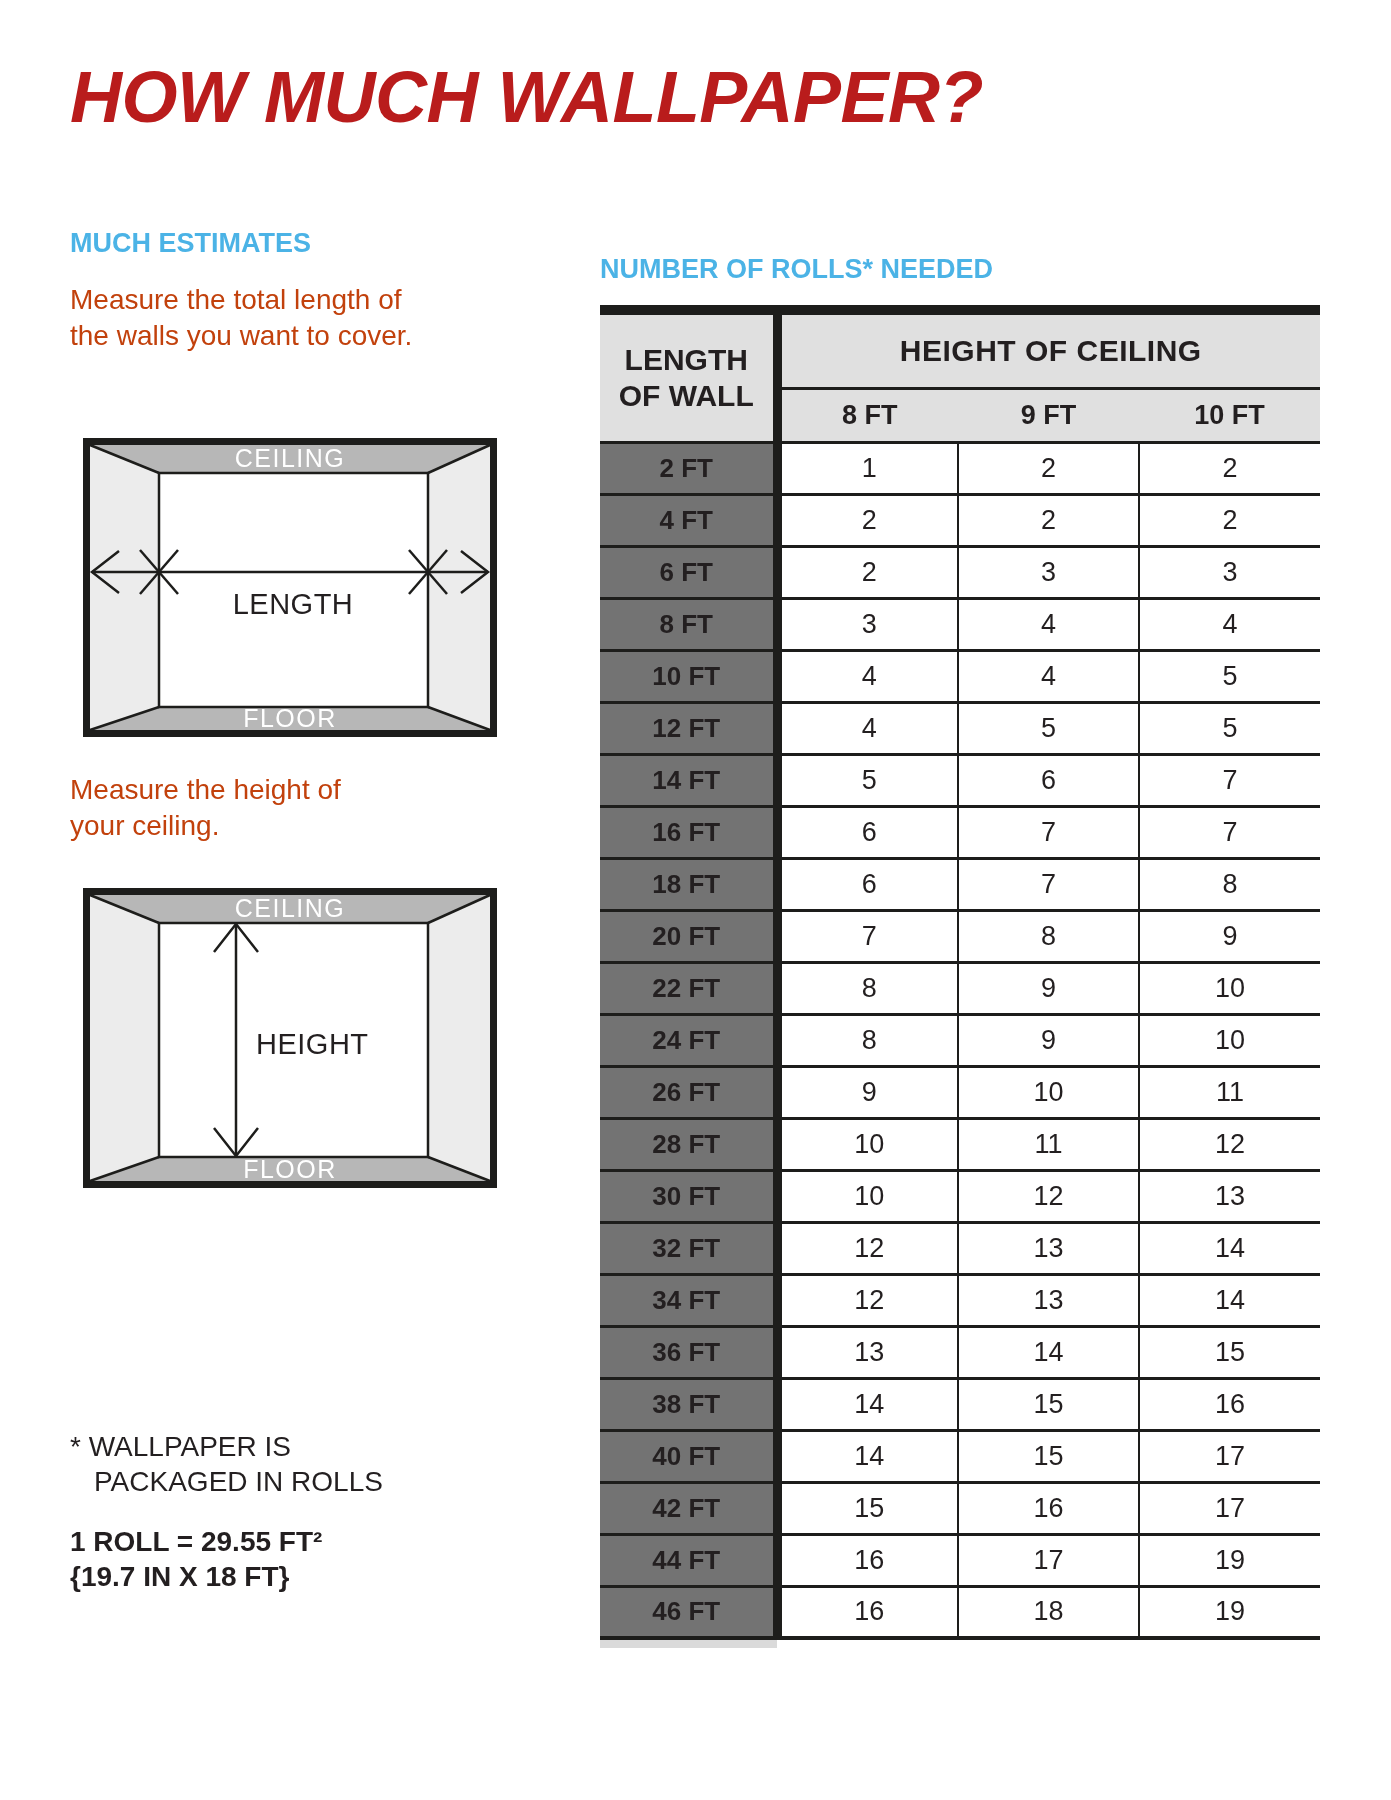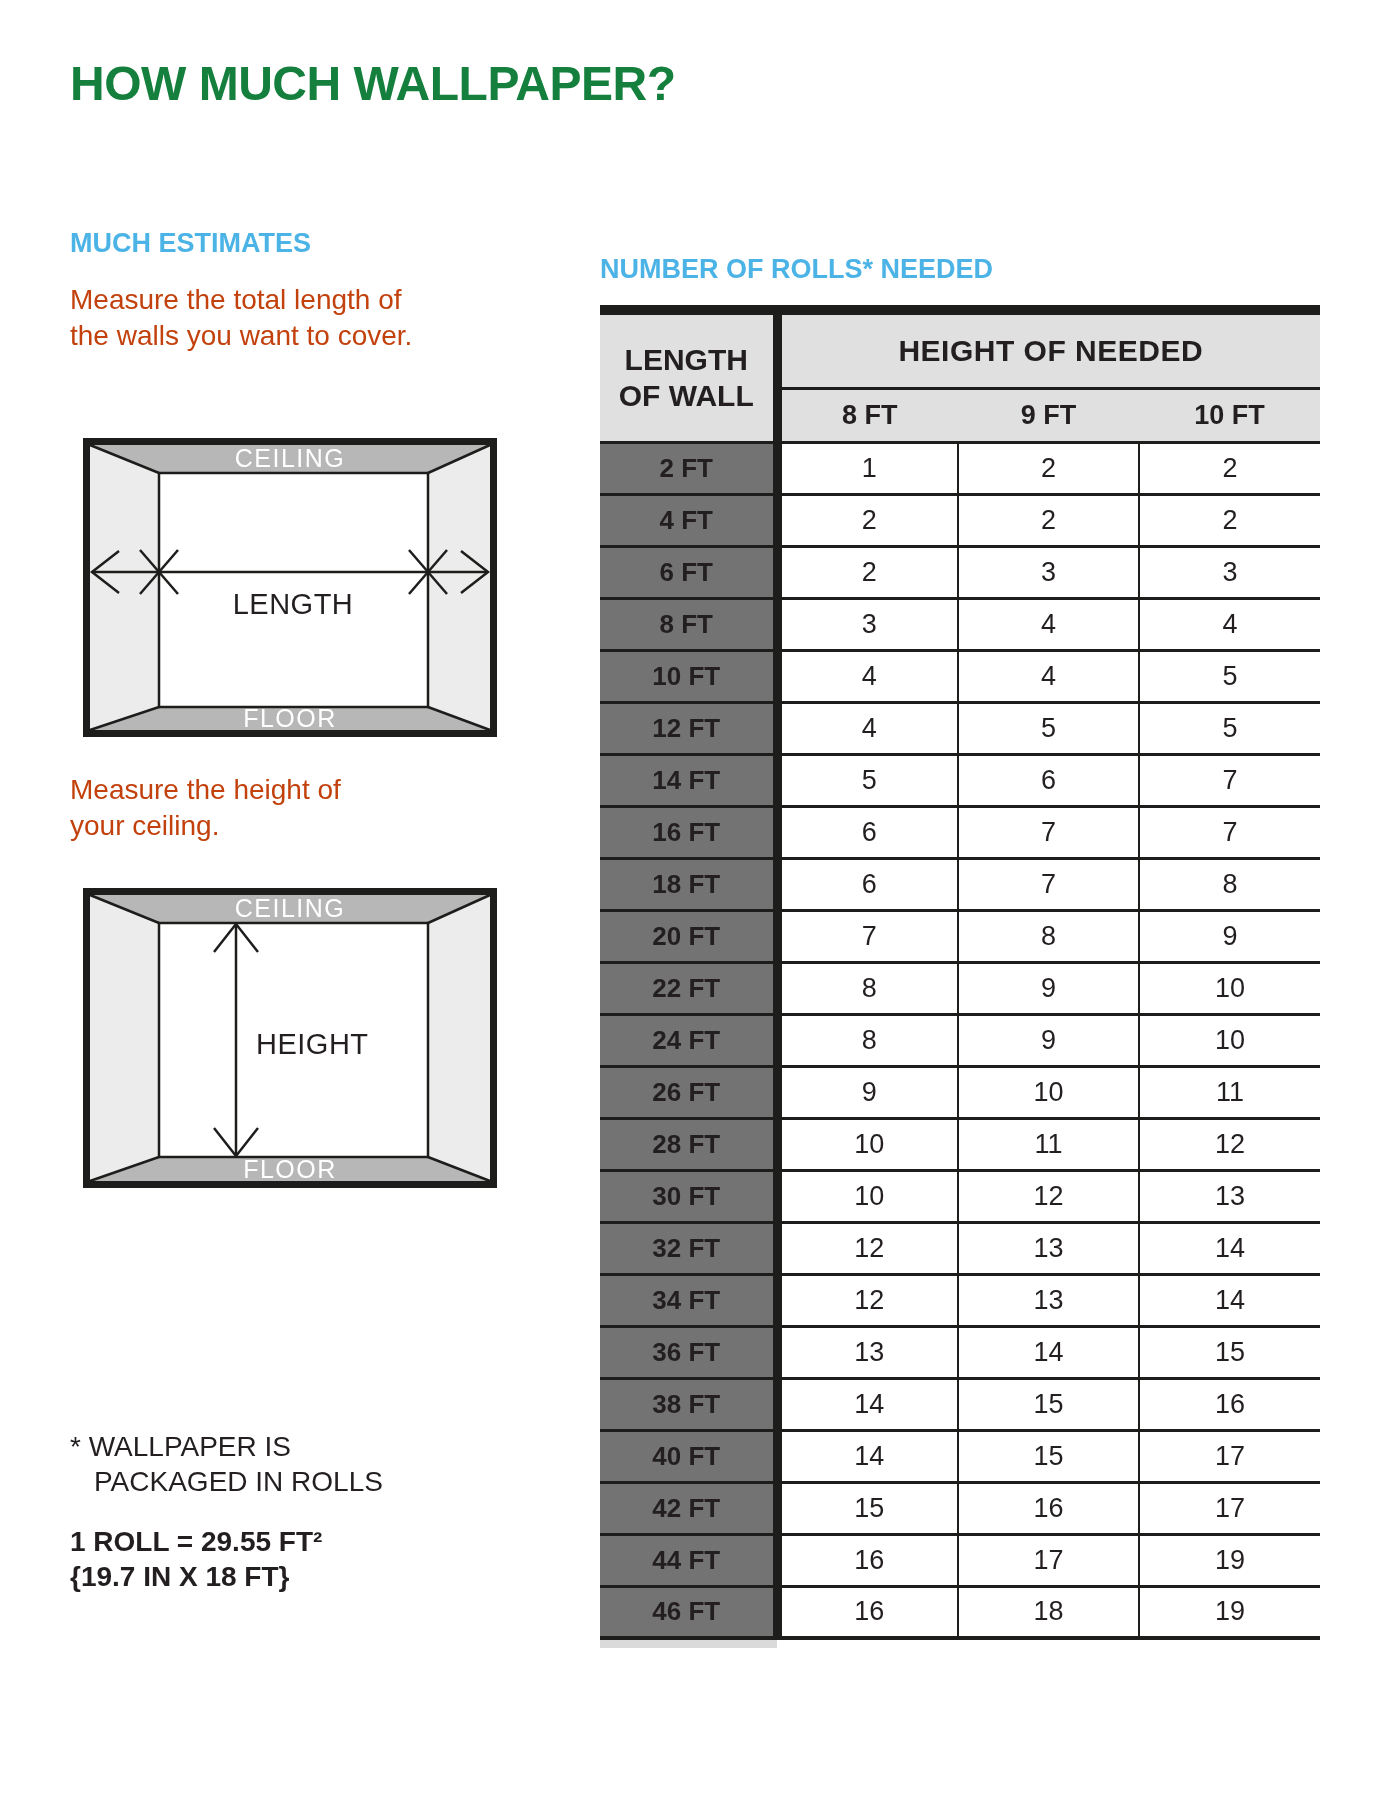--- a/index.html
+++ b/index.html
@@ -6,22 +6,23 @@
   body { background: #ffffff; font-family: "Liberation Sans", sans-serif; color: #231f20; }
   .page {
     position: relative;
     width: 1391px;
     height: 1800px;
     background: #ffffff;
     overflow: hidden;
   }
   .page-title {
     position: absolute; left: 70px; top: 56px;
-    font-size: 48px; font-weight: 800; letter-spacing: -0.5px;
-    color: #15803d;
+    font-size: 72px; font-weight: 800; letter-spacing: -0.5px;
+    color: #b91c1c;
+    font-style: italic;
   }
   .section-heading {
     position: absolute;
     font-size: 27px; font-weight: bold; color: #4bb3e6;
   }
   .room-estimates-heading { left: 70px; top: 228px; }
   .rolls-heading { left: 600px; top: 254px; width: 720px; text-align: left; }
   .step-text {
     position: absolute; left: 70px;
     font-size: 28px; line-height: 36px; color: #c2410c;
@@ -164,21 +165,21 @@
       <colgroup>
         <col class="c0">
           <col class="c1">
           <col class="c2">
           <col class="c3">
       </colgroup>
       <thead>
         <tr>
           <th class="row-header" rowspan="2">LENGTH
 OF WALL</th>
-          <th class="group-header" colspan="3">HEIGHT OF NEEDED</th>
+          <th class="group-header" colspan="3">HEIGHT OF CEILING</th>
         </tr>
         <tr class="sub">
           <th>8 FT</th>
           <th>9 FT</th>
           <th>10 FT</th>
         </tr>
       </thead>
       <tbody id="rolls-tbody">
           <tr>
     <th class="row-label">2 FT</th>

